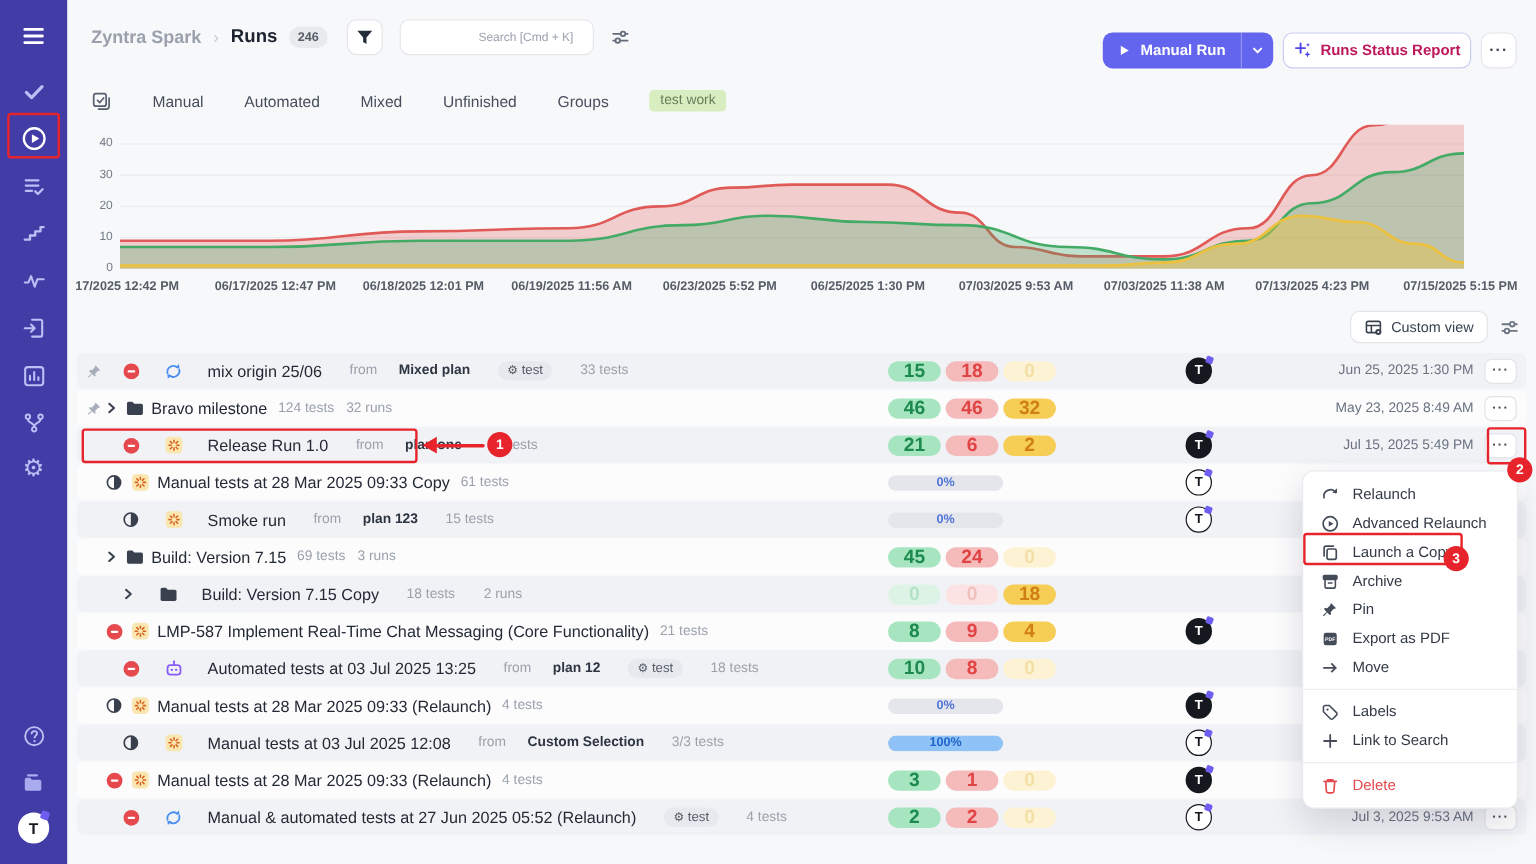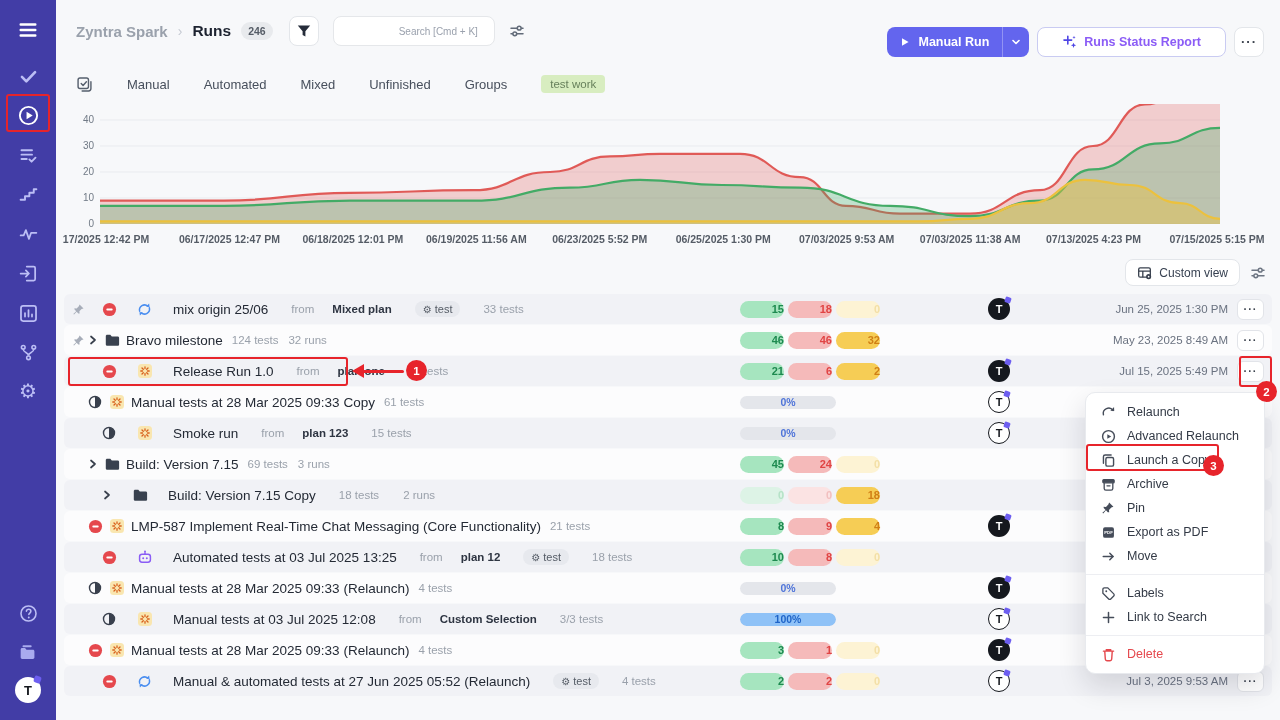--- a/index.html
+++ b/index.html
@@ -23,21 +23,21 @@
   .icon-btn { width:30px; height:30px; background:#fff; border:1px solid #e3e6ea; border-radius:8px; display:flex; align-items:center; justify-content:center; cursor:pointer; }
   .search-box { width:162px; height:30px; background:#fff; border:1px solid #e5e7ea; border-radius:8px; display:flex; align-items:center; gap:7px; padding:0 10px; margin-left:6px; }
   .search-box input { border:none; outline:none; width:110px; font-size:10px; color:#333; background:transparent; font-family:"Liberation Sans", sans-serif;margin-left:48px; }
   .search-box input::placeholder { color:#9aa1ad; }
   .tune-btn { margin-left:6px; display:flex; cursor:pointer; }
   .tb-right { margin-left:auto; display:flex; align-items:center; gap:8px;margin-top:21px; }
   .btn-primary { height:30px; background:#6365ee; border-radius:8px; display:flex; align-items:stretch; color:#fff; overflow:hidden; cursor:pointer; }
   .btn-primary .main { display:flex; align-items:center; gap:8px; padding:0 13px; font-size:12.5px; font-weight:700; }
   .btn-primary .div { width:1px; background:rgba(255,255,255,.3); }
   .btn-primary .caret { width:26px; display:flex; align-items:center; justify-content:center; }
-  .btn-outline { height:30px; background:#fff; border:1px solid #c9cbf2; border-radius:8px; color:#8b5cf6; font-size:12.5px; font-weight:700; display:flex; align-items:center; gap:7px; padding:0 24px; cursor:pointer; }
+  .btn-outline { height:30px; background:#fff; border:1px solid #c9cbf2; border-radius:8px; color:#be185d; font-size:12.5px; font-weight:700; display:flex; align-items:center; gap:7px; padding:0 8px; cursor:pointer; }
   .dots { font-weight:bold; color:#3c434e; letter-spacing:1px; font-size:13px; }
 
   
   .tabs { position:absolute; left:76px; top:70px; height:28px; display:flex; align-items:center; gap:34px; }
   .tab { font-size:13px; color:#474f5c; font-weight:500; cursor:pointer; }
   .tab-tag { background:#d8edc0; color:#67805b; border-radius:4px; font-size:11.5px; padding:3px 9px; cursor:pointer; }
 
   
   .chart-plot { position:absolute; left:100px; top:104px; width:1120px; height:120px; }
   .chart-plot svg { display:block; }
@@ -57,21 +57,21 @@
   .chev { width:16px; display:flex; align-items:center; cursor:pointer; }
   .st { width:21px; display:flex; align-items:center; }
   .ty { width:22px; display:flex; align-items:center; }
   .nm { font-size:13.5px; color:#242a35; font-weight:500; margin-right:9px; white-space:nowrap; cursor:pointer; }
   .frm { font-size:11.5px; color:#9aa1ab; margin-right:4px; }
   .pln { font-size:11.5px; color:#2e3542; font-weight:700; margin-right:9px; }
   .rtag { background:#e7e9ee; color:#555c66; border-radius:9px; font-size:11px; padding:2px 8px; margin-right:9px; white-space:nowrap; cursor:pointer; }
   .rtag .g { font-size:10px; margin-right:3px; }
   .cnt { font-size:11.5px; color:#9aa1ab; margin-right:10px; white-space:nowrap; }
   .mid { position:absolute; left:676px; display:flex; gap:4px; align-items:center; }
-  .badge { width:44px; height:17px; border-radius:9px; font-size:11px; font-weight:700; text-align:right; line-height:17px; }
+  .badge { width:44px; height:17px; border-radius:9px; font-size:16px; font-weight:700; text-align:center; line-height:17px; }
   .b-green { background:#a6e5bf; color:#1d8a4f; }  .b-green.muted { background:#ddf3e6; color:#b5e2c7; }
   .b-red { background:#f5baba; color:#e04444; }    .b-red.muted { background:#fbe3e3; color:#f2bfbf; }
   .b-yellow { background:#f6cd55; color:#d07f15; } .b-yellow.muted { background:#fdf3d4; color:#f3dfa6; }
   .ptrack { position:relative; width:96px; height:13px; border-radius:7px; background:#e4e6eb; overflow:hidden; }
   .pfill { position:absolute; left:0; top:0; height:100%; border-radius:7px; background:#8fc2f7; }
   .ptext { position:absolute; left:0; right:0; text-align:center; font-size:10.5px; font-weight:700; line-height:13px; }
   .avatar { position:absolute; left:924px; width:22px; height:22px; border-radius:50%; display:flex; align-items:center; justify-content:center; font-weight:bold; font-size:11px; }
   .avatar.dark { background:#15181e; color:#fff; }
   .avatar.outline { background:#fff; color:#15181e; border:1.6px solid #15181e; }
   .avatar .notch { position:absolute; right:-1px; top:-1px; width:6px; height:6px; background:#6d5ef0; border-radius:1.5px; transform:rotate(20deg); }

